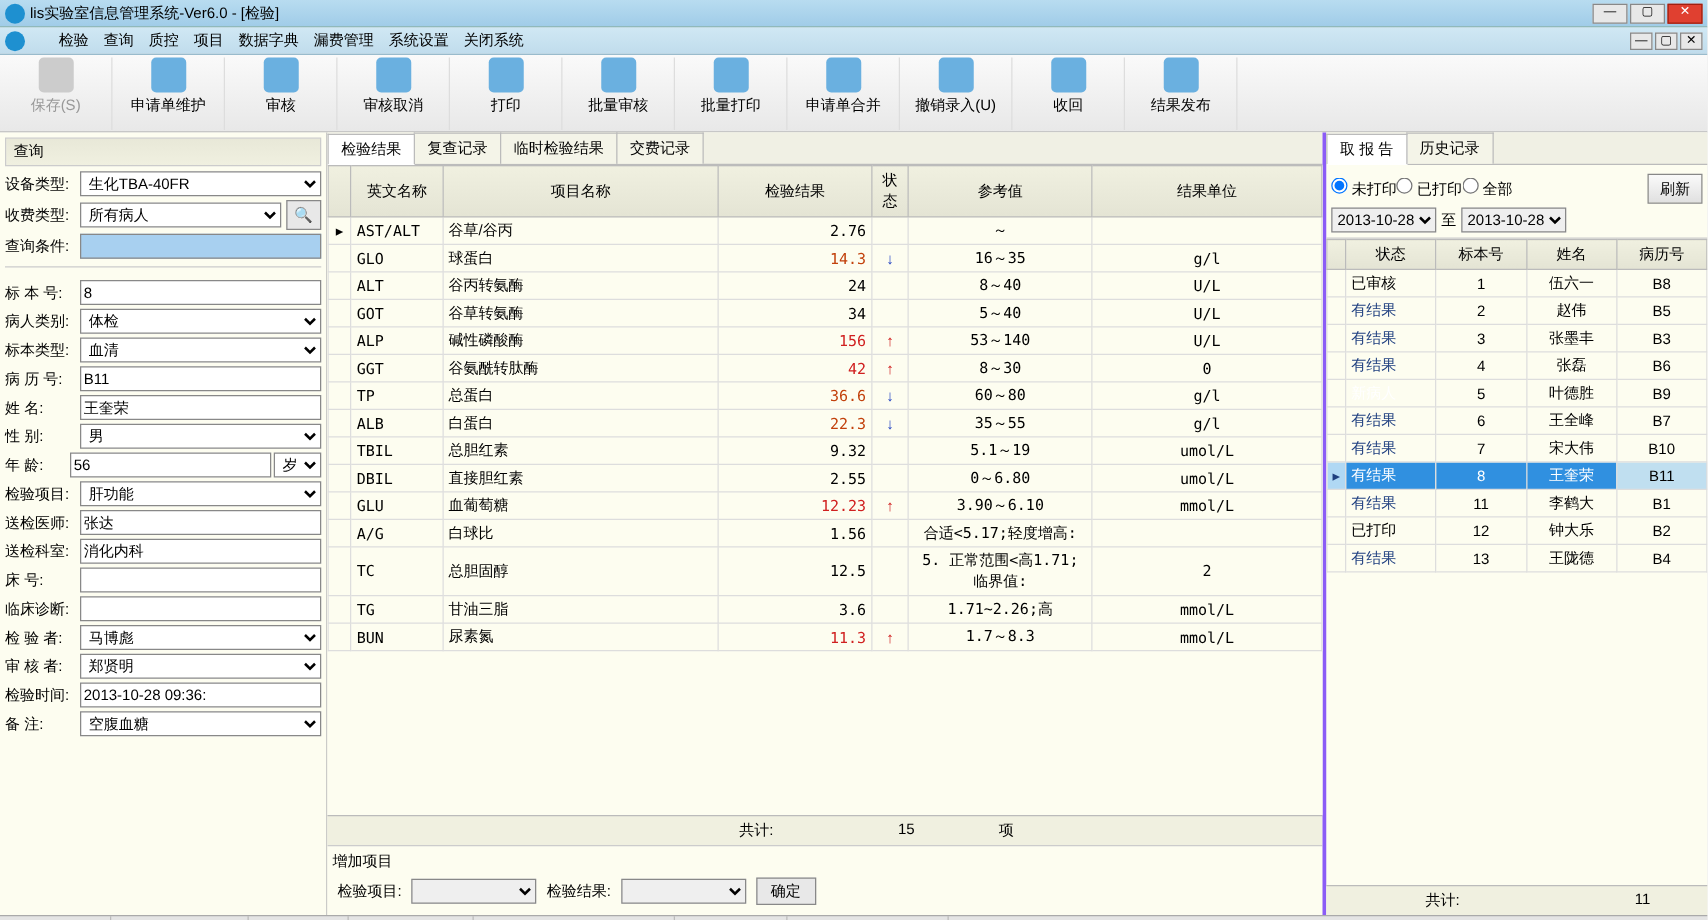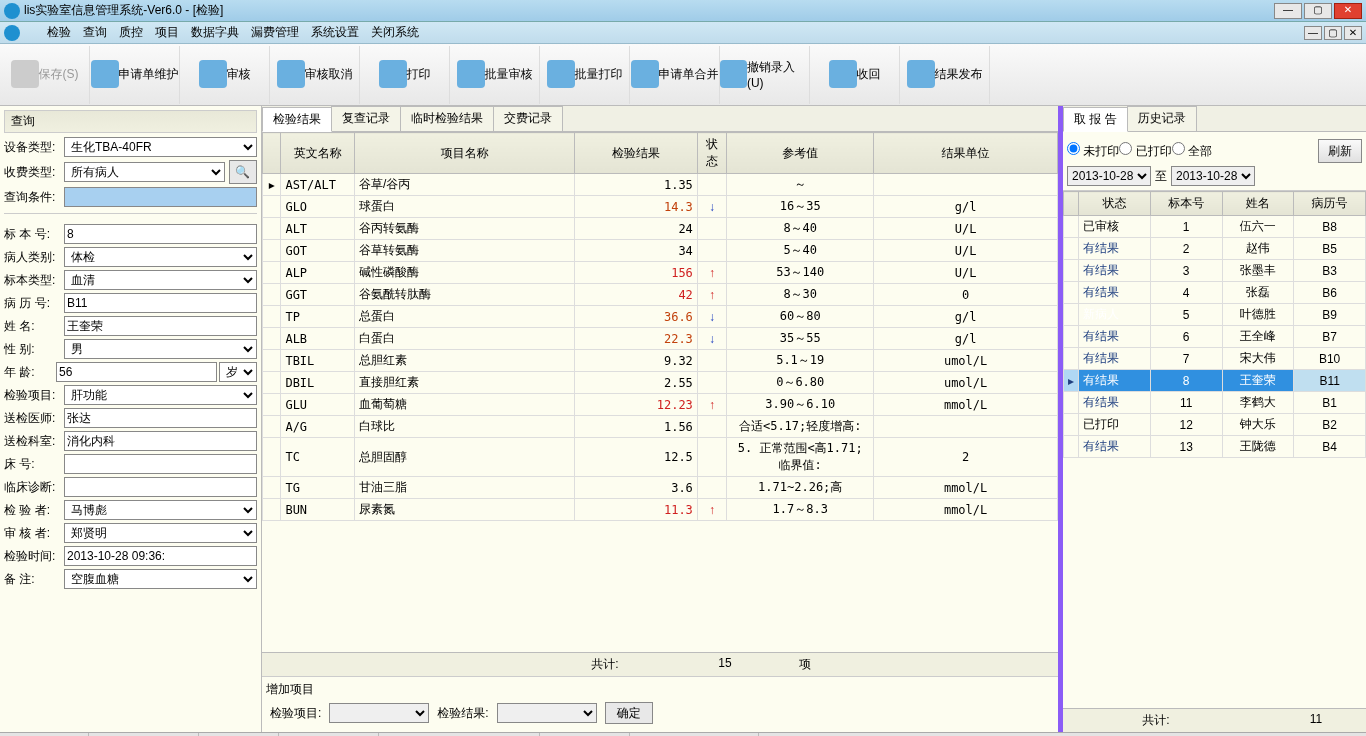--- a/index.html
+++ b/index.html
@@ -8,21 +8,21 @@
 .titlebar .icon { width: 16px; height: 16px; background: #1e90d0; border-radius: 50%; margin-right: 4px; }
 .winbtns { margin-left: auto; display: flex; gap: 2px; }
 .winbtn { width: 28px; height: 16px; border: 1px solid #888; background: #e8e8e8; text-align: center; line-height: 12px; font-size: 10px; }
 .winbtn.close { background: #e04030; color: #fff; border-color: #a02010; }
 .menubar { background: linear-gradient(#d0e8f4, #c0dcec); height: 22px; display: flex; align-items: center; padding: 0 4px; gap: 27px; border-bottom: 1px solid #9bc; }
 .menubar .icon { width: 16px; height: 16px; background: #1e90d0; border-radius: 50%; }
 .menubar span { cursor: default; }
 .mdi-btns { margin-left: auto; display: flex; gap: 2px; }
 .mdi-btns .winbtn { width: 18px; height: 14px; }
 .toolbar { background: linear-gradient(#fafafa, #e8e8e8); height: 62px; display: flex; align-items: center; border-bottom: 1px solid #bbb; }
-.toolbtn { width: 90px; height: 58px; display: flex; flex-direction: row; align-items: center; justify-content: center; border-right: 1px solid #ddd; cursor: pointer; }
+.toolbtn { width: 90px; height: 58px; display: flex; flex-direction: column; align-items: center; border-right: 1px solid #ddd; cursor: pointer; }
 .toolbtn .ti { width: 28px; height: 28px; background: #6ab0e0; border-radius: 4px; margin-bottom: 2px; }
 .toolbtn.disabled { color: #999; }
 .toolbtn.disabled .ti { background: #ccc; }
 .main { display: flex; height: 626px; }
 .left { width: 262px; background: #fdfdf0; border-right: 1px solid #bbb; padding: 4px; }
 .section-hd { background: linear-gradient(#e8e8d8, #f0f0e0); border: 1px solid #ccc; padding: 2px 6px; margin-bottom: 4px; }
 .frow { display: flex; align-items: center; margin: 3px 0; }
 .frow label { width: 60px; text-align: left; }
 .frow input, .frow select { flex: 1; border: 1px solid #888; height: 20px; padding: 0 2px; background: #fff; }
 .searchbtn { width: 28px; height: 24px; border: 1px solid #888; background: #e8e8e8; margin-left: 4px; }
@@ -41,21 +41,21 @@
 .val-red { color: #d02020; }
 .val-blue { color: #c2410c; }
 .arrow-up { color: #d02020; }
 .arrow-down { color: #2040c0; }
 .row-ind { width: 14px; text-align: center; }
 .grid-footer { background: #f0f0e0; border-top: 1px solid #bbb; padding: 3px; display: flex; }
 .add-bar { background: #fdfdf0; padding: 4px; border-top: 1px solid #ccc; }
 .add-controls { display: flex; gap: 8px; align-items: center; padding: 4px; }
 .add-controls select, .add-controls input { border: 1px solid #888; height: 20px; width: 100px; }
 .add-controls button { border: 1px solid #888; height: 22px; width: 48px; background: #e8e8e8; }
-.right { width: 308px; background: #fdfdf0; border-left: 5px solid #8b5cf6; display: flex; flex-direction: column; }
+.right { width: 308px; background: #fdfdf0; border-left: 3px solid #8b5cf6; display: flex; flex-direction: column; }
 .right-top { padding: 4px; border-bottom: 1px solid #ccc; }
 .radio-row { display: flex; align-items: center; margin: 3px 0; }
 .date-row { display: flex; gap: 4px; align-items: center; }
 .date-row select { border: 1px solid #888; height: 20px; }
 .refresh-btn { margin-left: auto; border: 1px solid #888; background: linear-gradient(#fafafa,#e0e0e0); height: 24px; width: 44px; }
 .rgrid-wrap { flex: 1; overflow: auto; }
 .status-審核 { background: #f8d070; }
 .status-结果 { background: #b0d8f4; color: #204080; }
 .status-新 { background: #40d040; color: #fff; }
 .status-打印 { background: #d8c8b0; }
@@ -240,21 +240,21 @@
               <th style="width: 24px;">状态</th>
               <th style="width: 120px;">参考值</th>
               <th style="width: 150px;">结果单位</th>
             </tr>
           </thead>
         <tbody id="gbody">
             <tr>
               <td class="row-ind">▸</td>
               <td style="font-family:monospace">AST/ALT</td>
               <td>谷草/谷丙</td>
-              <td class="num ">1.35</td>
+              <td class="num ">2.76</td>
               <td class="status "></td>
               <td class="ref">～</td>
               <td class="unit"></td>
             </tr>
             <tr>
               <td class="row-ind"></td>
               <td style="font-family:monospace">GLO</td>
               <td>球蛋白</td>
               <td class="num val-blue">14.3</td>
               <td class="status arrow-down">↓</td>

